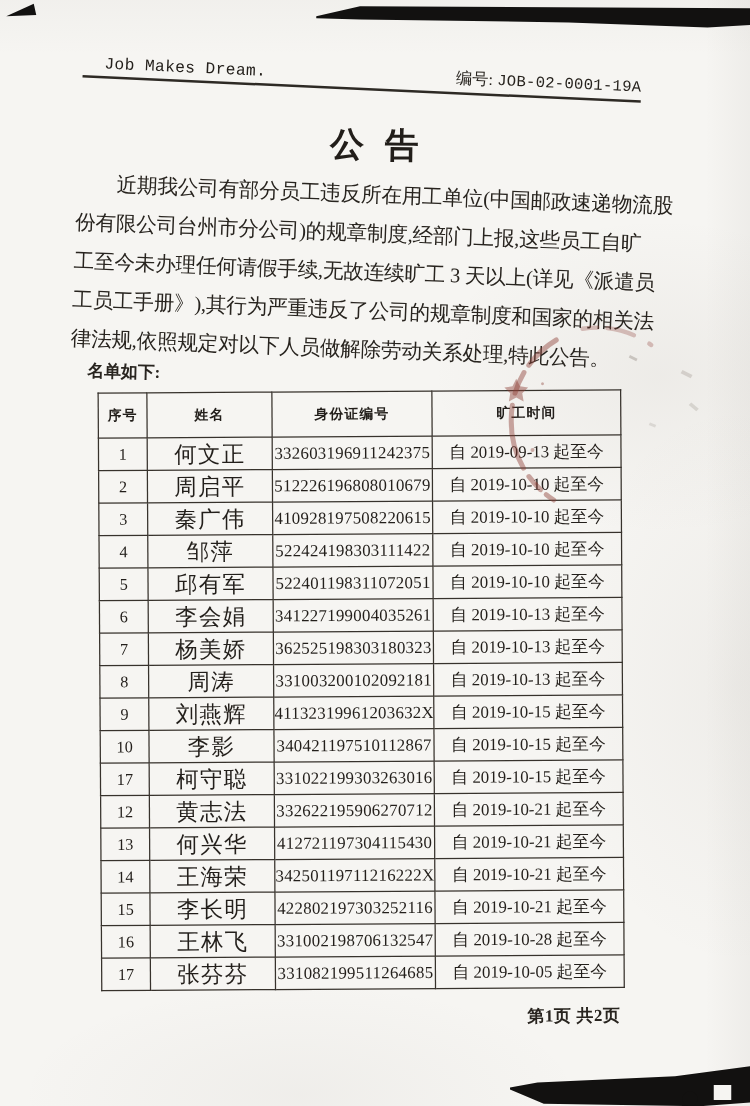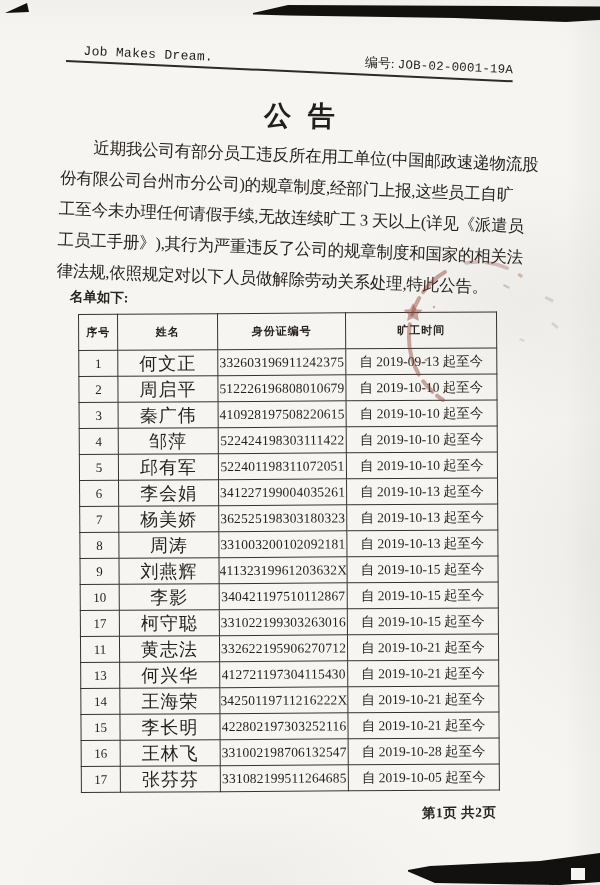--- a/index.html
+++ b/index.html
@@ -190,21 +190,21 @@
   </tr>
 
   <tr>
     <td class="c-no">17</td>
     <td class="c-name">柯守聪</td>
     <td class="c-id">331022199303263016</td>
     <td class="c-period">自 2019-10-15 起至今</td>
   </tr>
 
   <tr>
-    <td class="c-no">11</td>
+    <td class="c-no">12</td>
     <td class="c-name">黄志法</td>
     <td class="c-id">332622195906270712</td>
     <td class="c-period">自 2019-10-21 起至今</td>
   </tr>
 
   <tr>
     <td class="c-no">13</td>
     <td class="c-name">何兴华</td>
     <td class="c-id">412721197304115430</td>
     <td class="c-period">自 2019-10-21 起至今</td>

